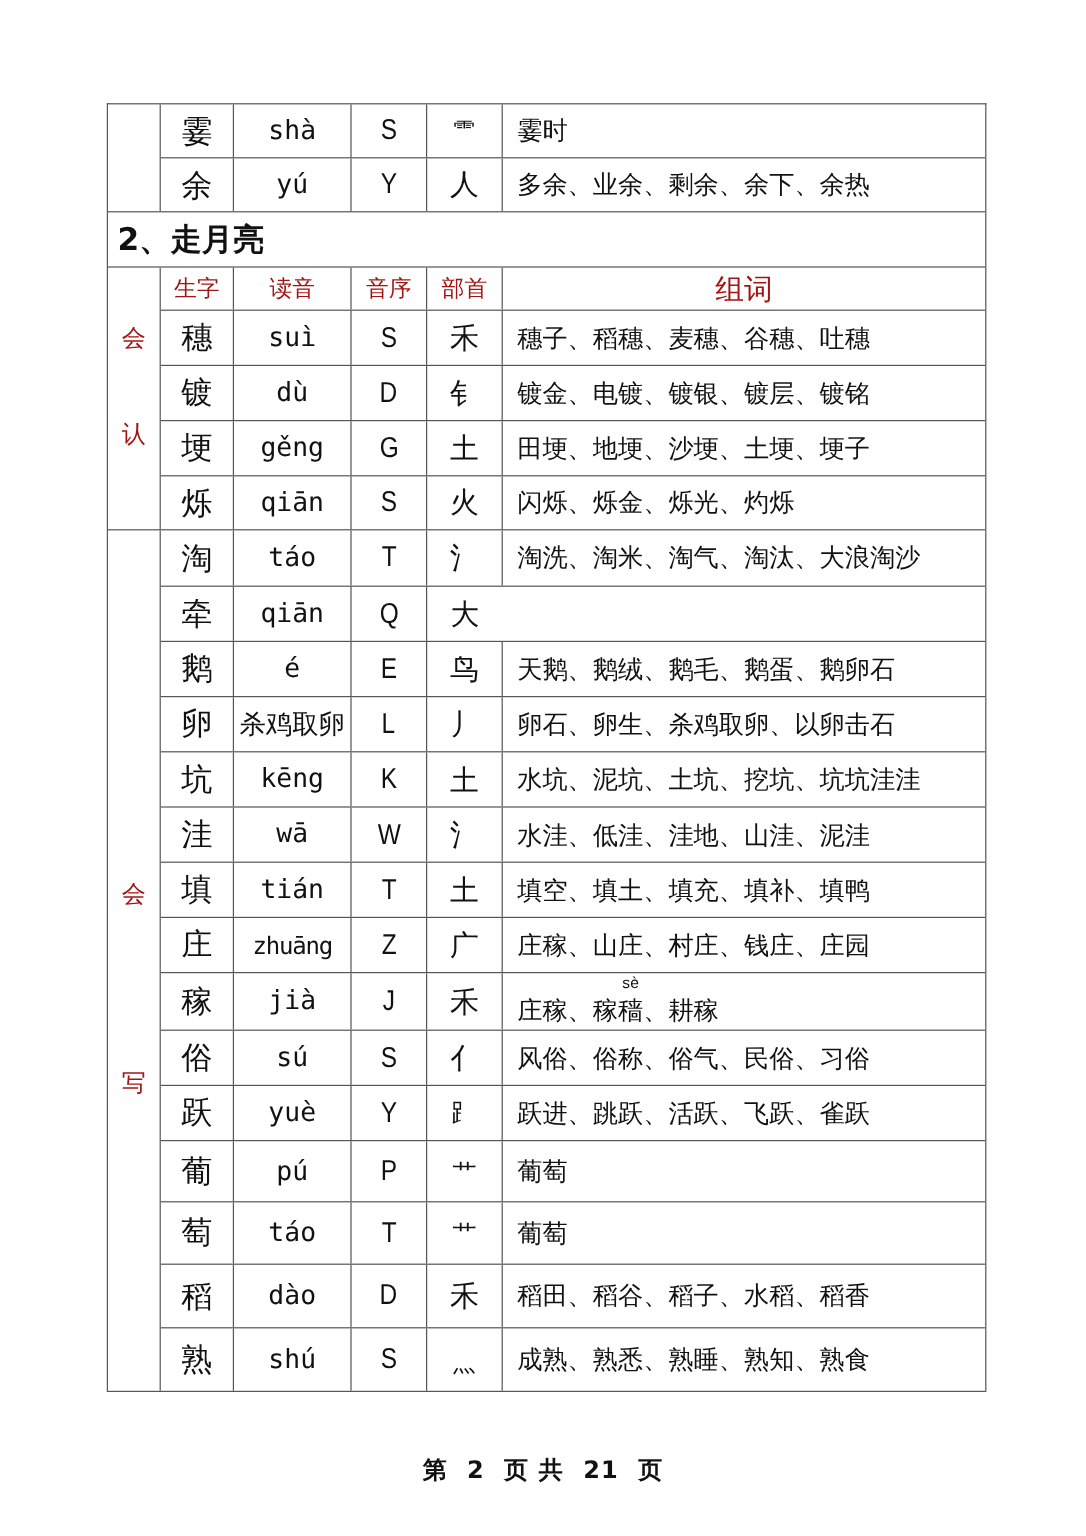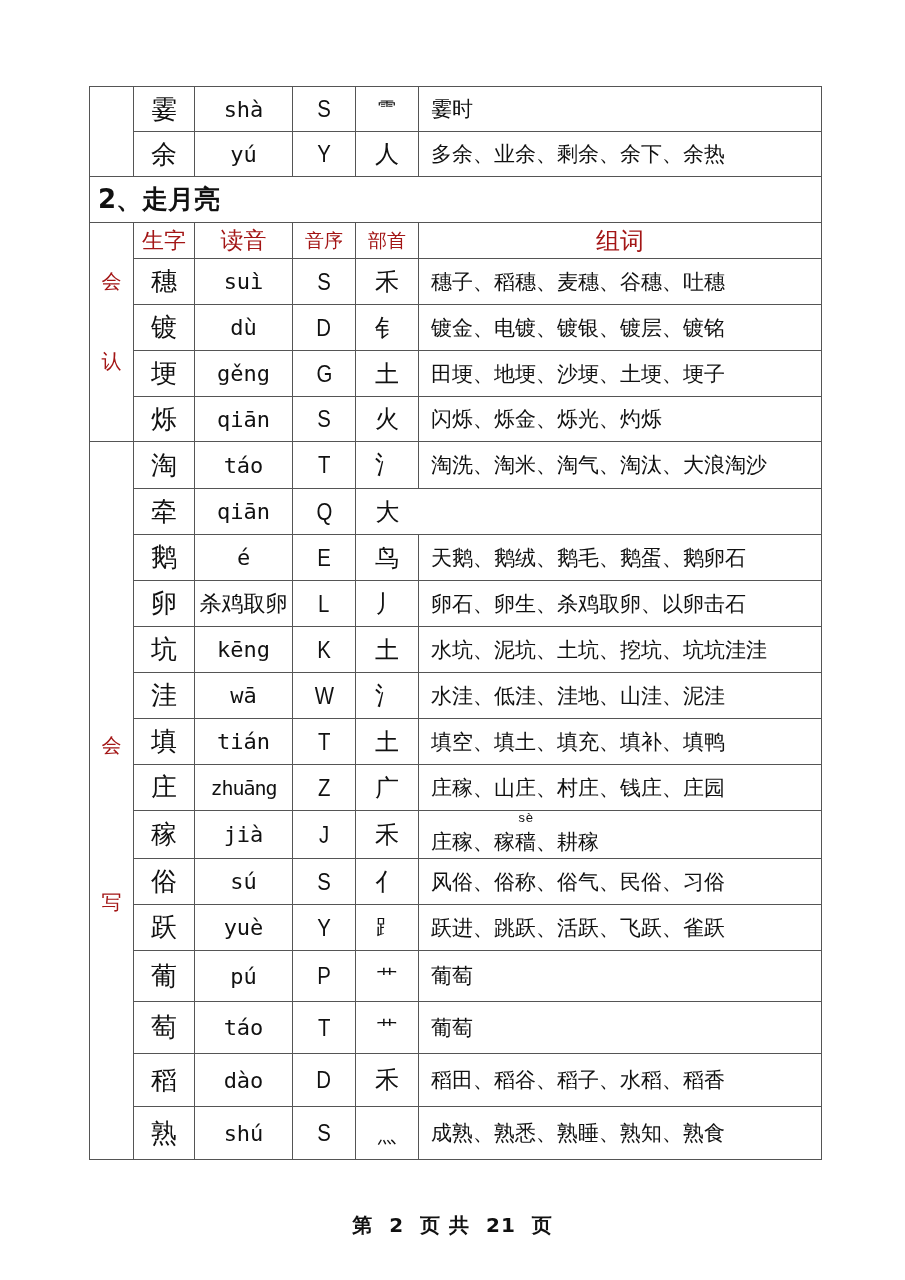--- a/index.html
+++ b/index.html
@@ -15,21 +15,21 @@
   .c4 { width: 63px; font-size: 24px; }
   .c5 { flex: 1; justify-content: flex-start; padding-left: 12px; font-size: 21px; font-family: "DejaVu Sans", sans-serif; }
   .section-title { height: 46px; font-size: 26px; font-weight: bold; padding-left: 8px; display: flex; align-items: center; font-family: "DejaVu Sans", sans-serif; }
   .hdr .c { color: #a31515; font-size: 19px; font-family: "DejaVu Sans", sans-serif; }
   .group { display: flex; border-bottom: 1.5px solid #555; box-sizing: border-box; }
   .group .side { width: 44px; border-right: 1.5px solid #555; box-sizing: border-box; display: flex; flex-direction: column; align-items: center; color: #a31515; font-size: 20px; font-family: "DejaVu Sans", sans-serif; }
   .group .rows { flex: 1; }
   .group .rows .row:last-child { border-bottom: none; }
   .row .c2, .row .c1, .row .c4, .row .c5 { height: 100%; }
   .ruby-wrap { position: relative; display: inline-block; }
-  .ruby-top { position: absolute; top: -17px; left: 50%; transform: translateX(-50%); font-size: 13px; font-family: Liberation Mono, monospace; }
+  .ruby-top { position: absolute; top: -17px; left: 50%; transform: translateX(-50%); font-size: 13px; font-family: Liberation Sans, sans-serif; }
   .footer { position: absolute; top: 1212px; left: 0; width: 905px; text-align: center; font-size: 20px; font-weight: bold; font-family: "DejaVu Sans", sans-serif; letter-spacing: 1px; }
   .footer span { margin: 0 4px; }
 </style>
 </head>
 <body>
 
 <div class="tbl">
 
   <div class="group">
     <div class="side"></div>
@@ -57,22 +57,22 @@
 
   <div class="row section-title">2、走月亮</div>
 
   <div class="group">
     <div class="side" style="justify-content:space-around;padding:18px 0 40px 0;">
       <span>会</span>
       <span>认</span>
     </div>
     <div class="rows">
       <div class="row hdr" style="height:36px">
-        <div class="c c1" style="font-size:22px">生字</div>
-        <div class="c c2" style="font-size:23px;font-family:Liberation Mono, monospace">读音</div>
+        <div class="c c1" style="font-size:19px">生字</div>
+        <div class="c c2" style="font-size:19px;font-family:Liberation Mono, monospace">读音</div>
         <div class="c c3w">音序</div>
         <div class="c c4" style="font-size:19px">部首</div>
         <div class="c c5" style="justify-content:center;padding-left:0;font-size:24px">组词</div>
       </div>
       <div class="row" style="height:46px">
         <div class="c c1">穗</div>
         <div class="c c2">suì</div>
         <div class="c c3w">
             <span class="c3" style="border:none;width:auto">S</span>
           </div>

